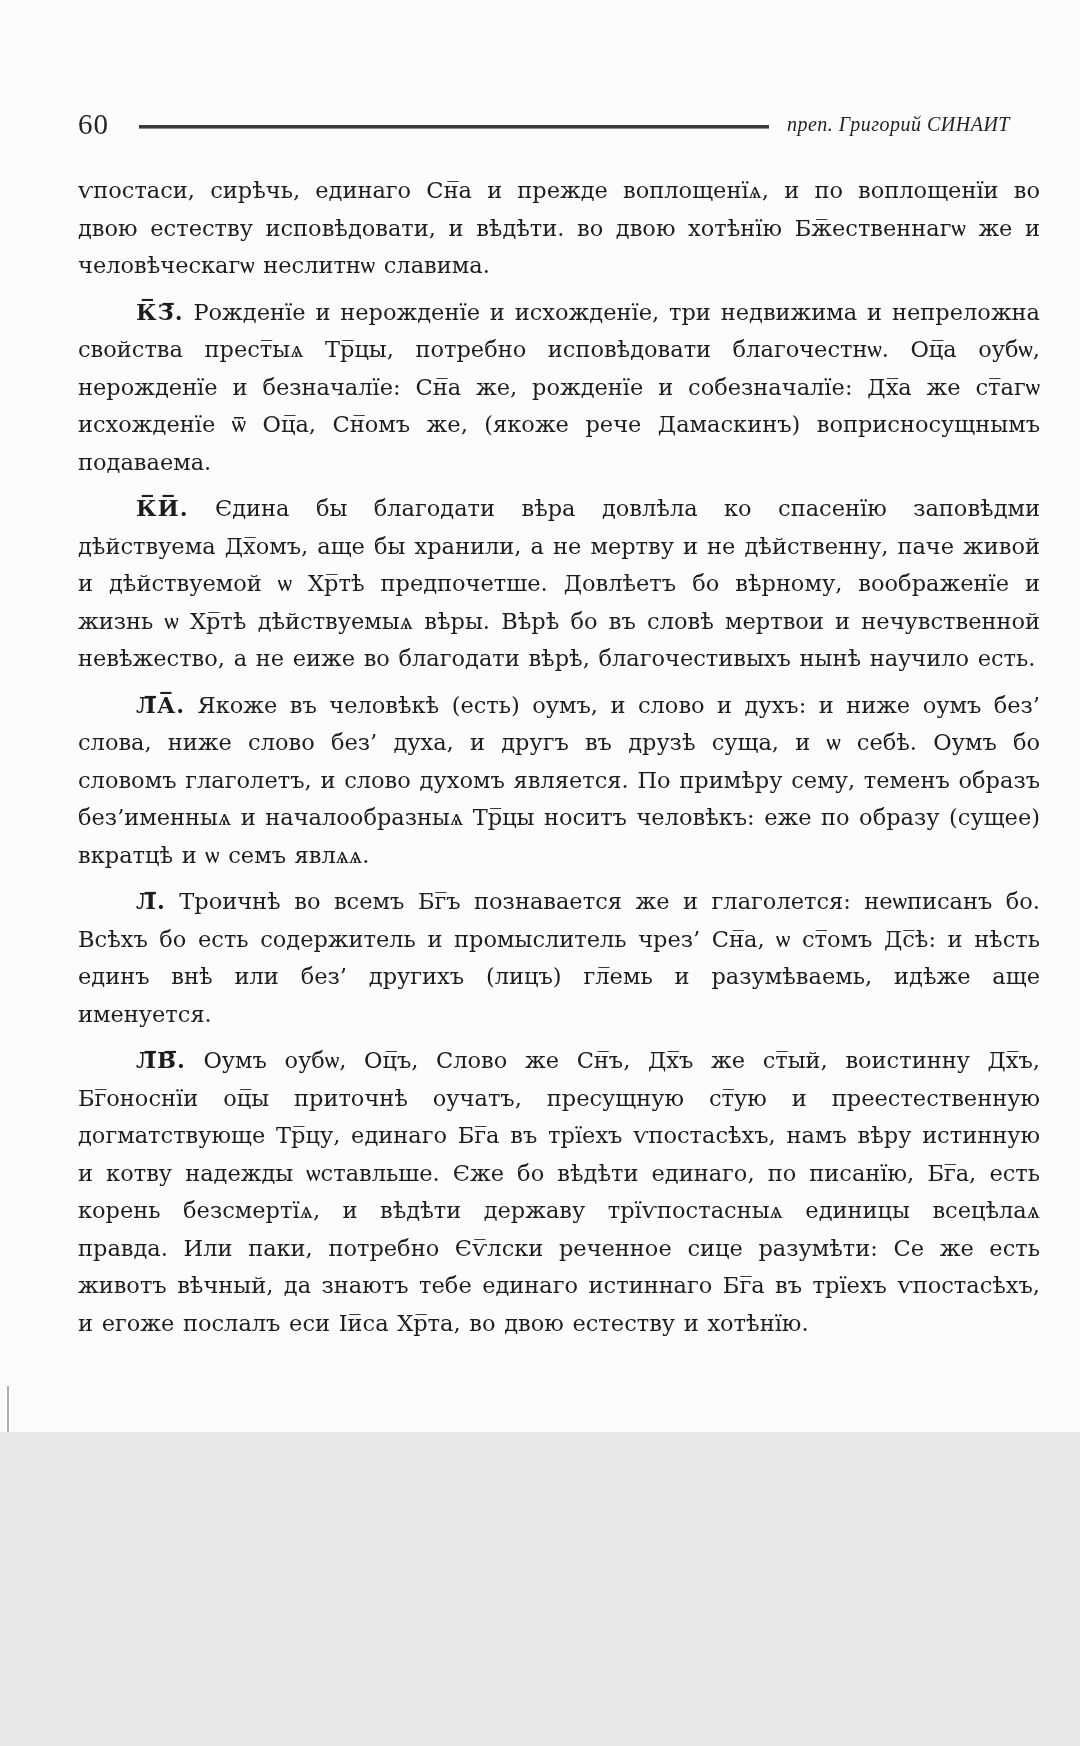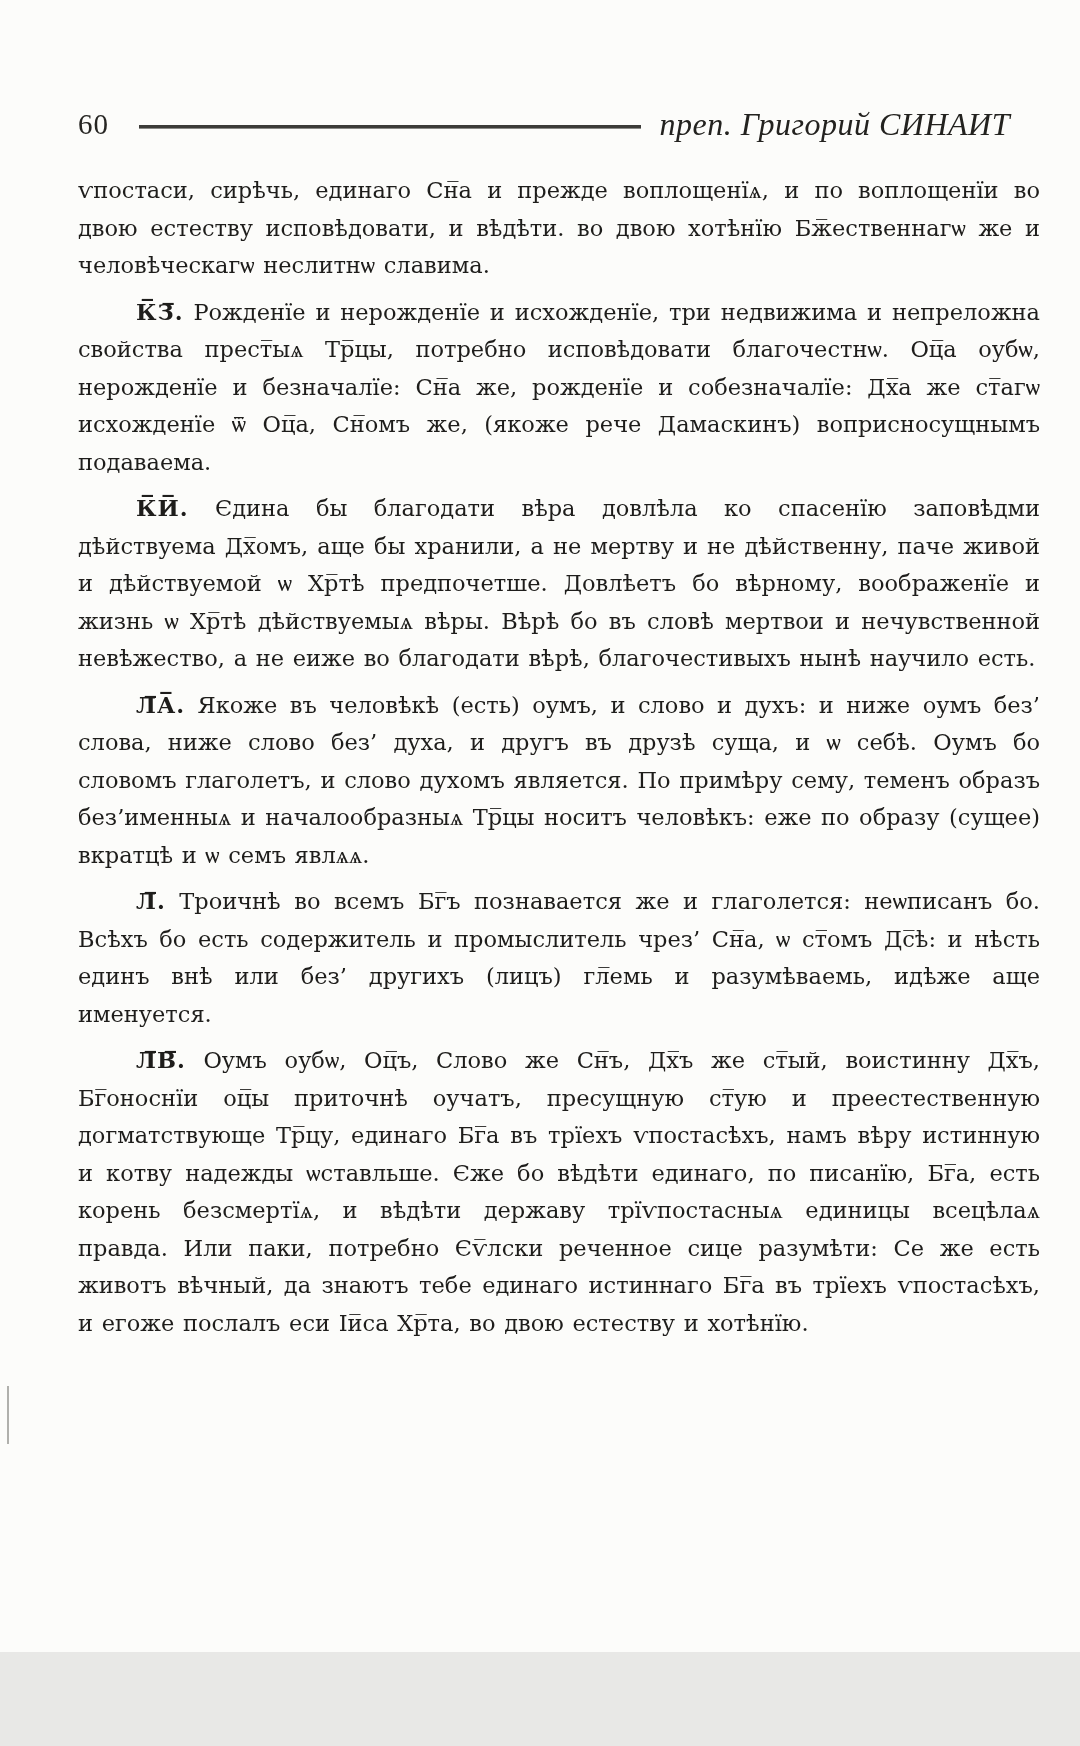--- a/index.html
+++ b/index.html
@@ -3,21 +3,21 @@
 <meta charset="utf-8">
 <style>
   html, body {
     margin: 0;
     padding: 0;
     background: #e8e8e6;
   }
   .page {
     position: relative;
     width: 1080px;
-    height: 1652px;
+    height: 1432px;
     margin: 0 auto;
     background: #fcfcfa;
     overflow: hidden;
     font-family: "DejaVu Serif", serif;
     color: #1e1d1b;
   }
   .header {
     display: flex;
     align-items: center;
     margin: 102px 70px 0 78px;
@@ -34,21 +34,21 @@
     flex: 1 1 auto;
     height: 3px;
     background: #3c3b38;
     margin: 6px 18px 0 30px;
     border-bottom: 1px solid #8a8a86;
   }
   .running-title {
     flex: 0 0 auto;
     font-family: "Liberation Serif", serif;
     font-style: italic;
-    font-size: 32px;
+    font-size: 20px;
     letter-spacing: 0.5px;
     color: #23221f;
     white-space: nowrap;
   }
   .body-text {
     margin: 26px 40px 0 78px;
     font-size: 22.5px;
     line-height: 37.5px;
     text-align: justify;
     word-spacing: 1.5px;

